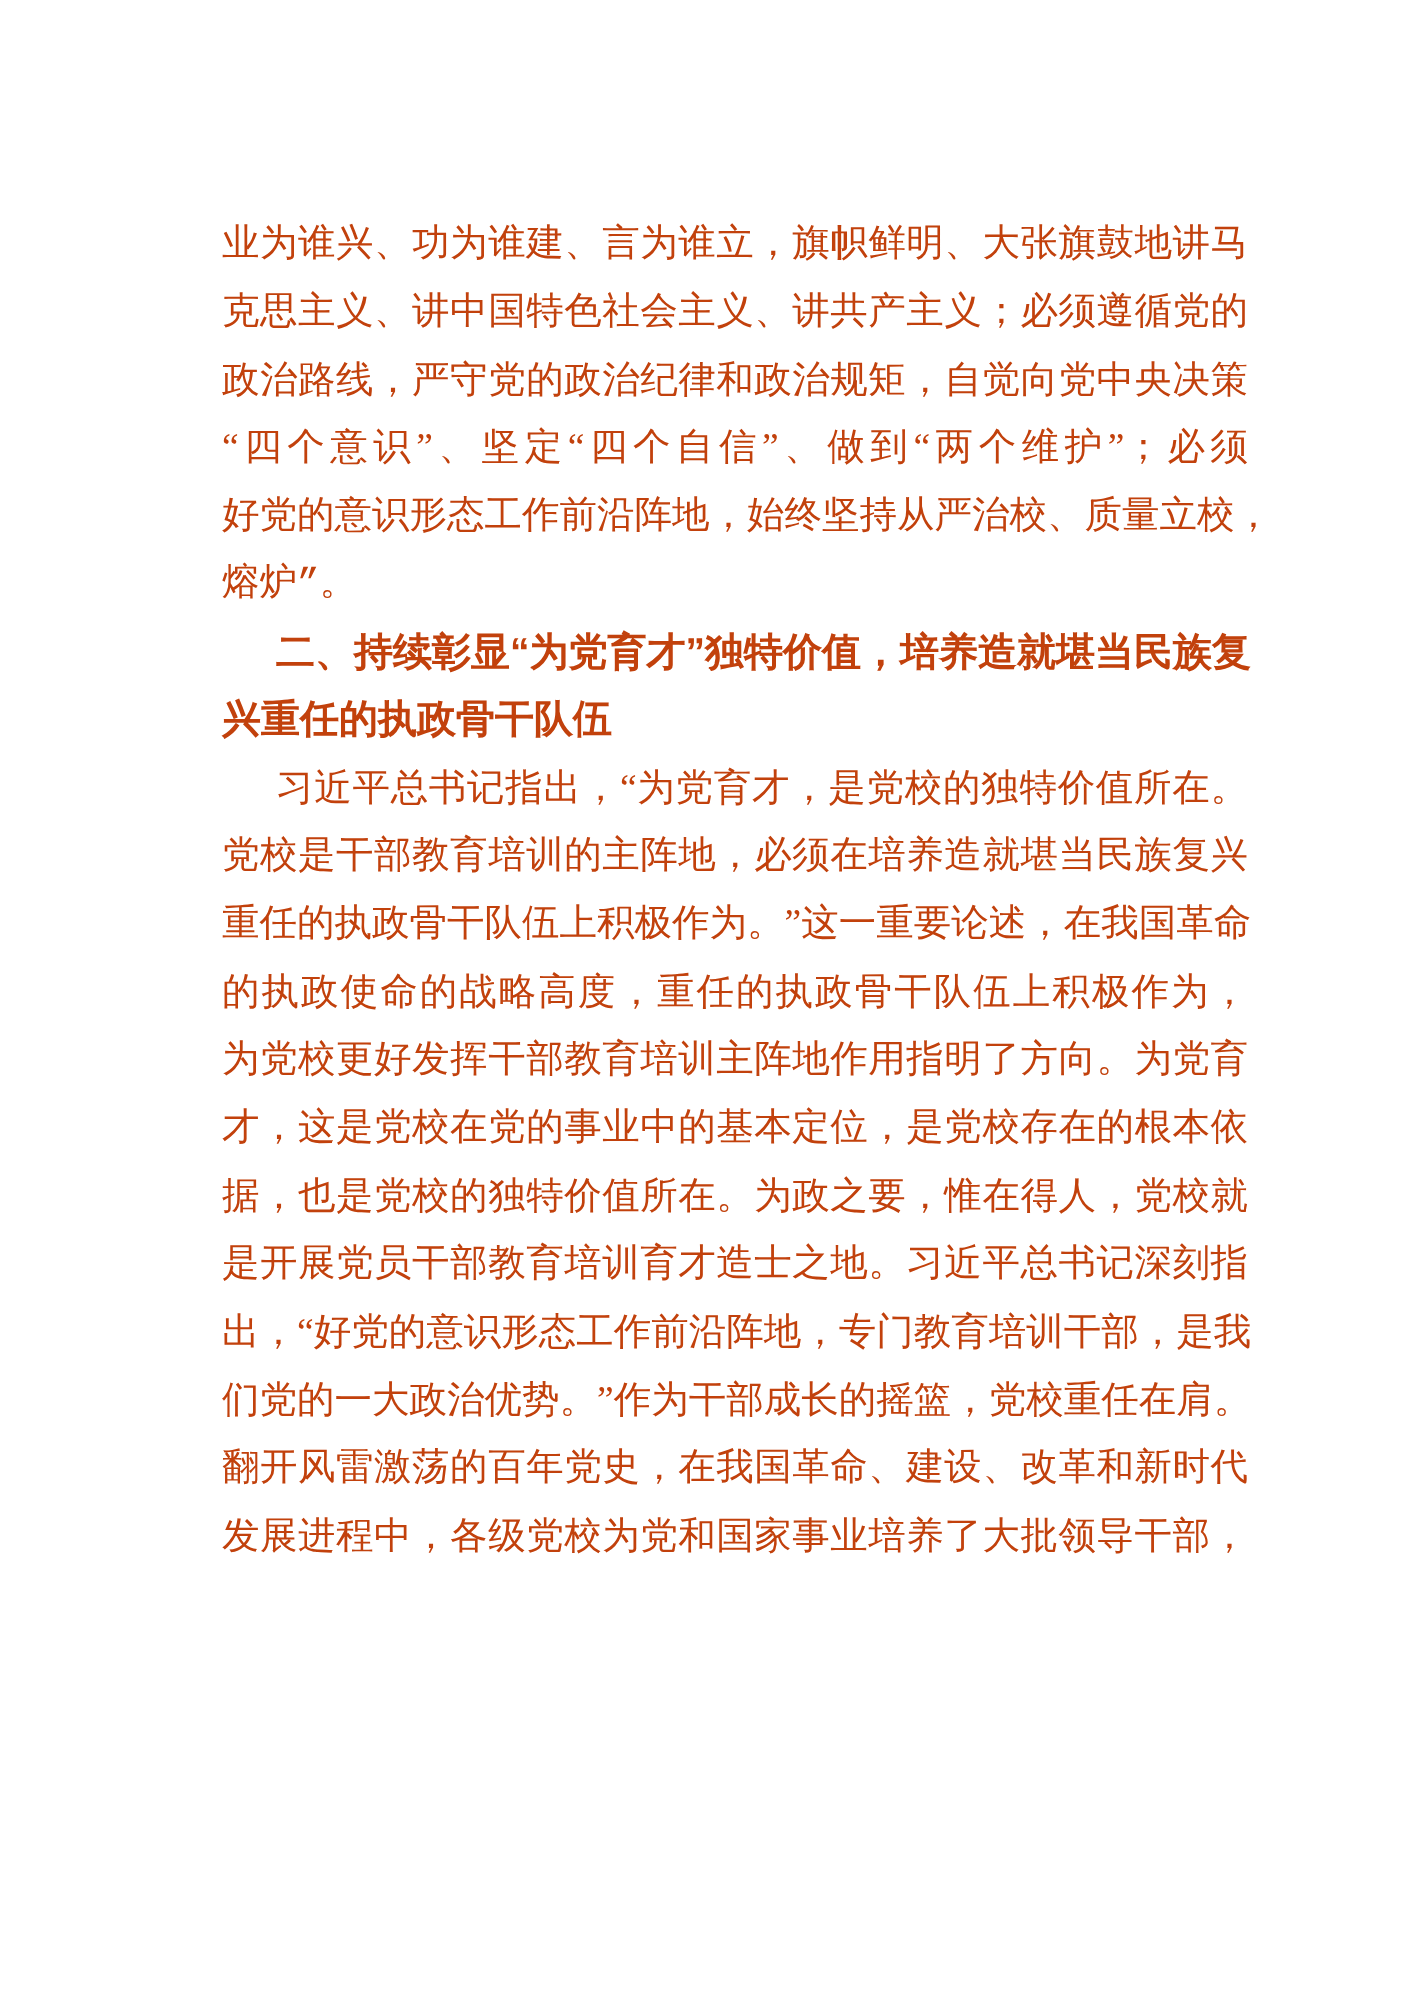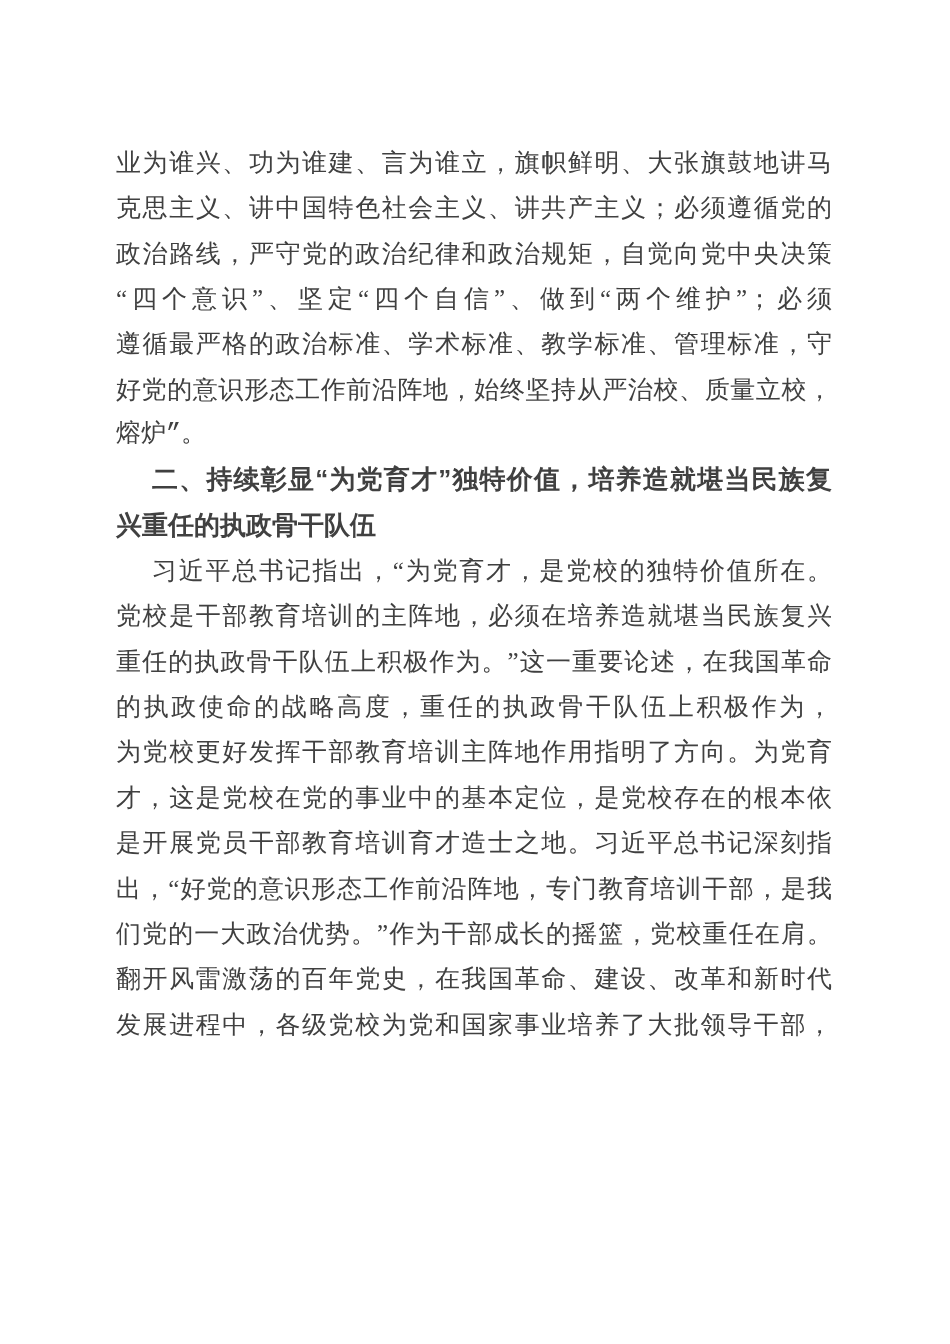--- a/index.html
+++ b/index.html
@@ -17,25 +17,26 @@
   .text-block {
     position: absolute;
     left: 116px;
     top: 140px;
     width: 716px;
   }
   .ln {
     font-family: "Liberation Serif", serif;
     font-size: 25px;
     line-height: 45.35px;
-    color: #404040;
+    color: #c2410c;
     text-align: justify;
     text-align-last: justify;
     white-space: nowrap;
     letter-spacing: 0;
+    margin-left: 32px;
   }
   .ln.ind {
     padding-left: 36px;
   }
   .ln.end {
     text-align: left;
     text-align-last: left;
     white-space: normal;
     font-family: Liberation Mono, monospace;
   }
@@ -49,37 +50,37 @@
 <body>
 
 <div class="page">
   <div class="text-block">
 
     <div class="para">
       <div class="ln">业为谁兴、功为谁建、言为谁立，旗帜鲜明、大张旗鼓地讲马</div>
       <div class="ln">克思主义、讲中国特色社会主义、讲共产主义；必须遵循党的</div>
       <div class="ln">政治路线，严守党的政治纪律和政治规矩，自觉向党中央决策</div>
       <div class="ln">“四个意识”、坚定“四个自信”、做到“两个维护”；必须</div>
-      <div class="ln">遵循最严格的政治标准、学术标准、教学标准、管理标准，守</div>
       <div class="ln">好党的意识形态工作前沿阵地，始终坚持从严治校、质量立校，</div>
       <div class="ln end">熔炉”。</div>
     </div>
 
     <div class="para">
       <div class="ln hd ind">二、持续彰显“为党育才”独特价值，培养造就堪当民族复</div>
       <div class="ln hd end">兴重任的执政骨干队伍</div>
     </div>
 
     <div class="para">
       <div class="ln ind">习近平总书记指出，“为党育才，是党校的独特价值所在。</div>
       <div class="ln">党校是干部教育培训的主阵地，必须在培养造就堪当民族复兴</div>
       <div class="ln">重任的执政骨干队伍上积极作为。”这一重要论述，在我国革命</div>
       <div class="ln">的执政使命的战略高度，重任的执政骨干队伍上积极作为，</div>
       <div class="ln">为党校更好发挥干部教育培训主阵地作用指明了方向。为党育</div>
       <div class="ln">才，这是党校在党的事业中的基本定位，是党校存在的根本依</div>
+      <div class="ln">据，也是党校的独特价值所在。为政之要，惟在得人，党校就</div>
       <div class="ln">是开展党员干部教育培训育才造士之地。习近平总书记深刻指</div>
       <div class="ln">出，“好党的意识形态工作前沿阵地，专门教育培训干部，是我</div>
       <div class="ln">们党的一大政治优势。”作为干部成长的摇篮，党校重任在肩。</div>
       <div class="ln">翻开风雷激荡的百年党史，在我国革命、建设、改革和新时代</div>
       <div class="ln">发展进程中，各级党校为党和国家事业培养了大批领导干部，</div>
     </div>
 
   </div>
 </div>
 

